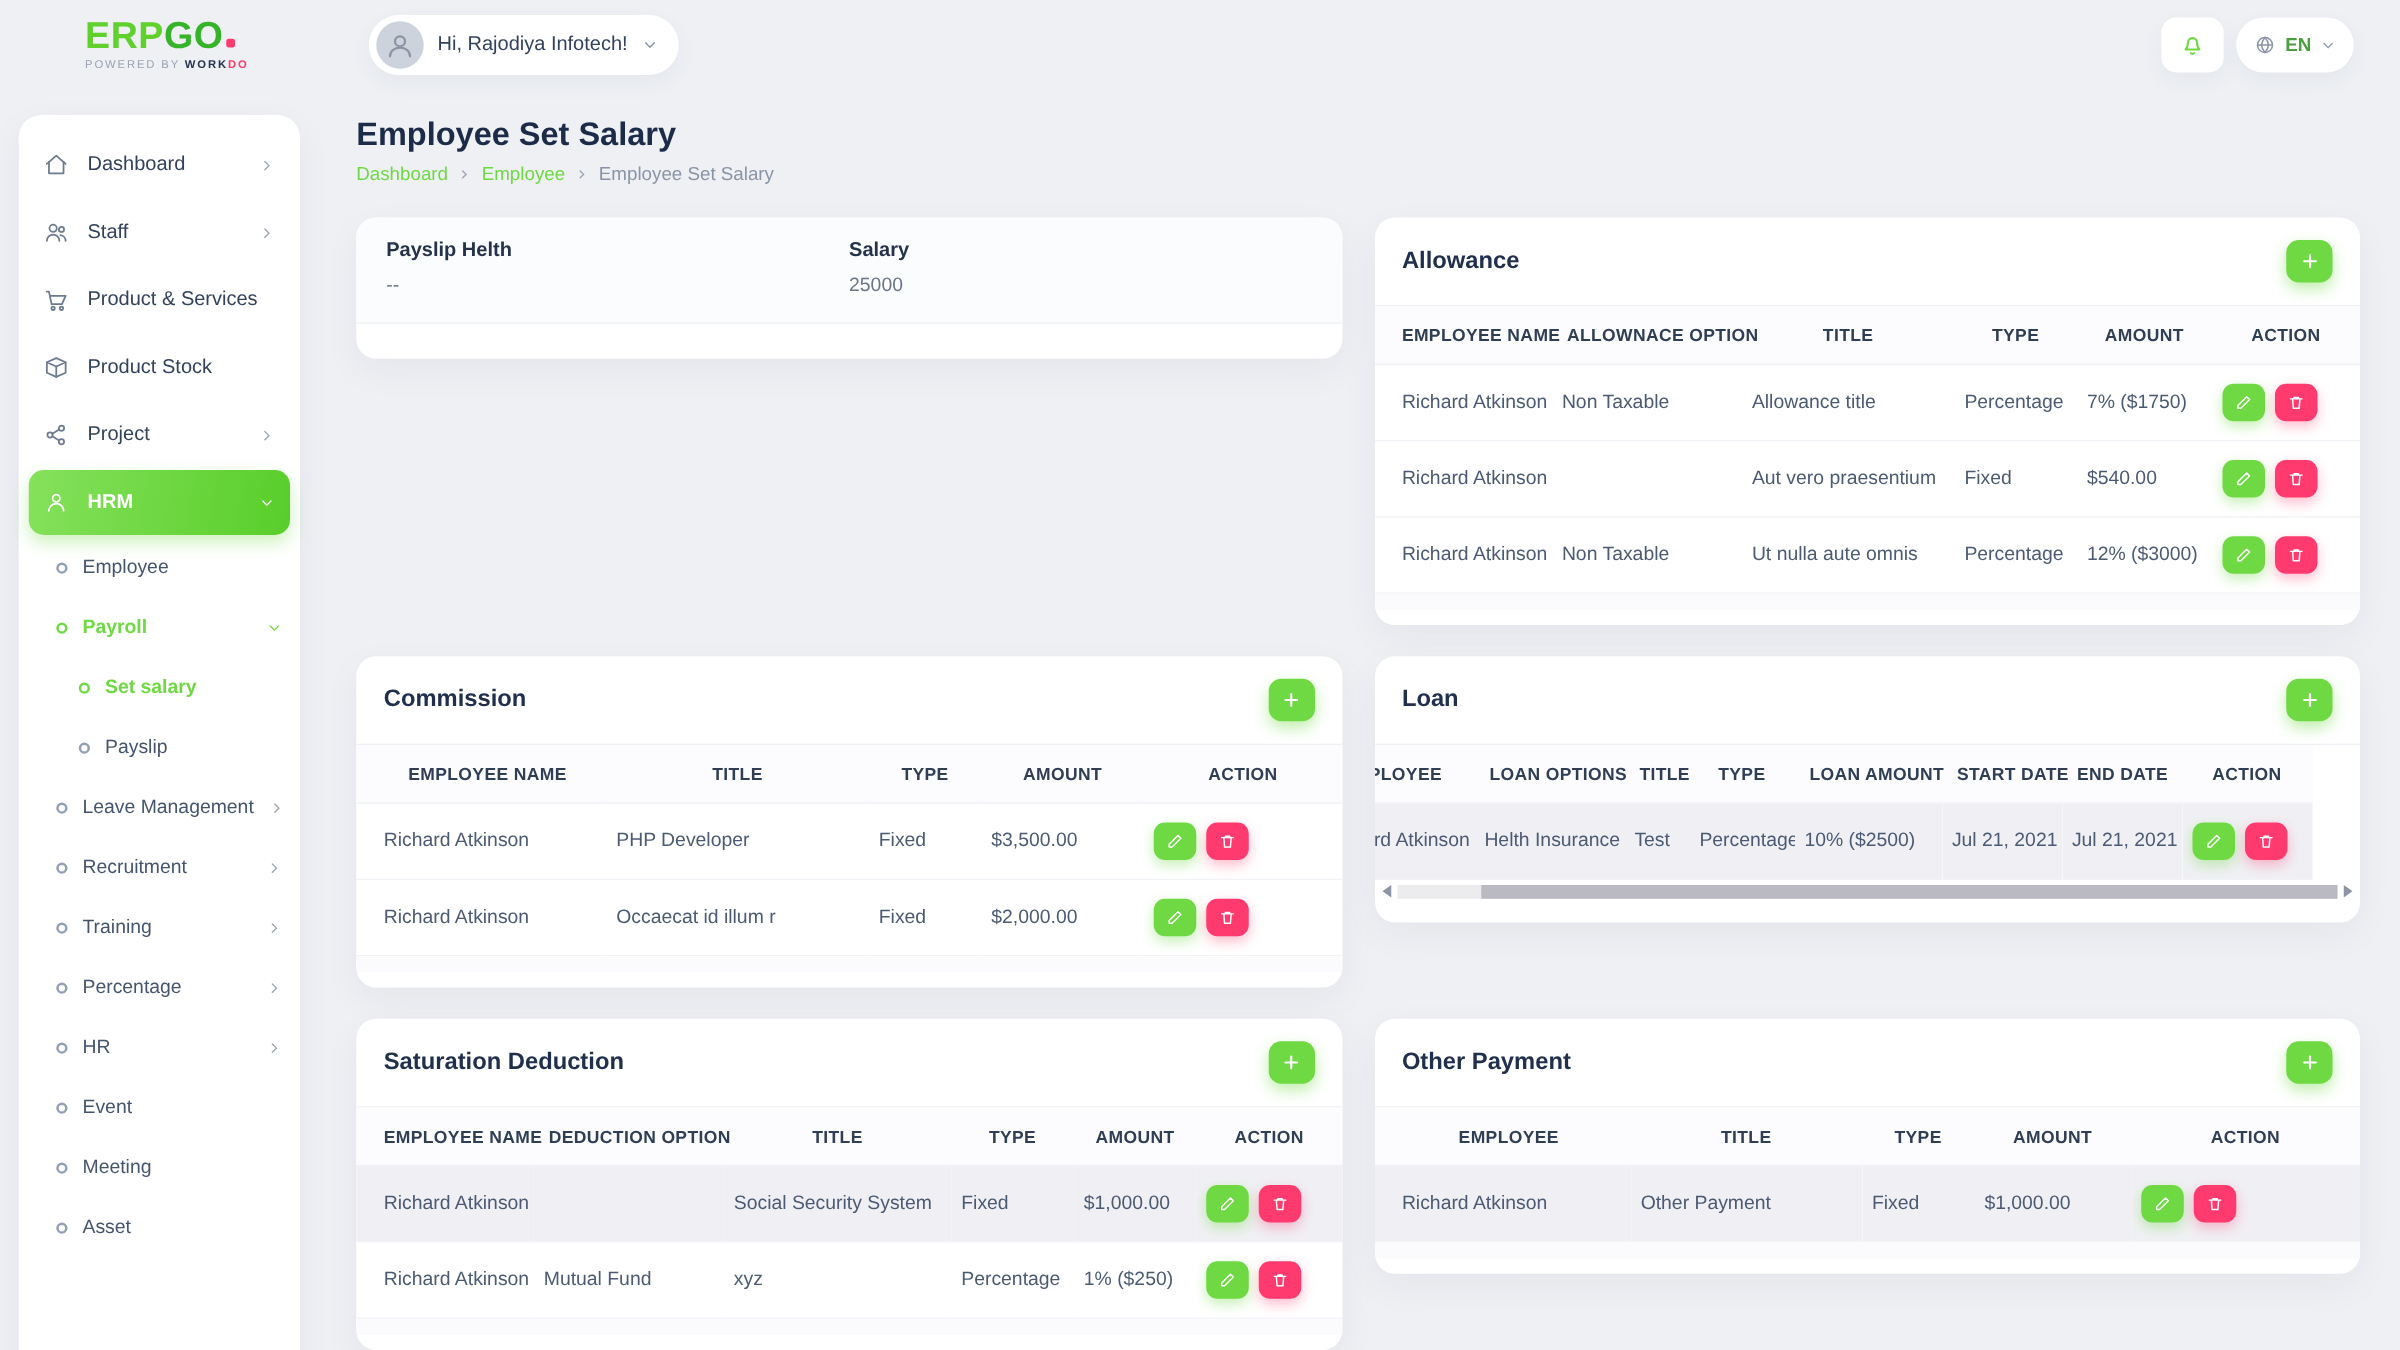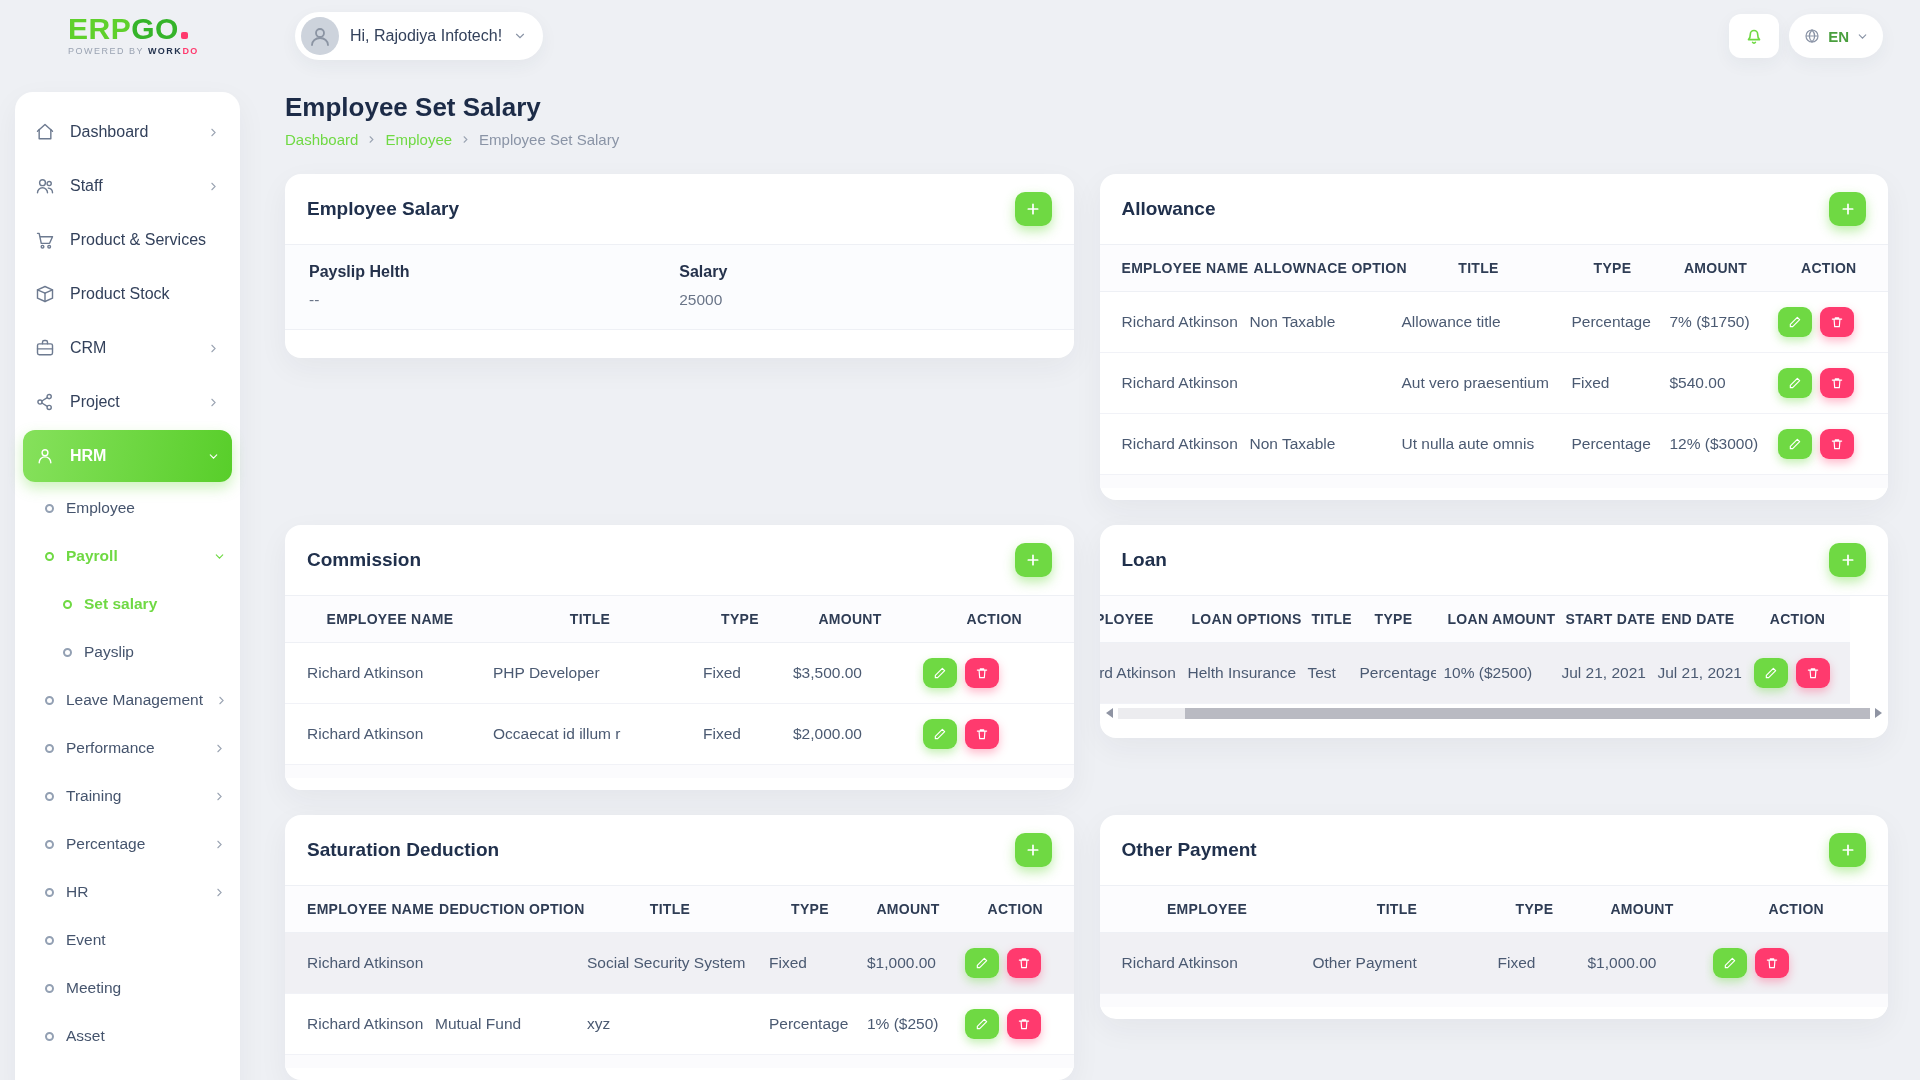--- a/index.html
+++ b/index.html
@@ -207,35 +207,20 @@
           <path d="M3 7l9-4 9 4-9 4-9-4z"></path>
           <path d="M3 7v10l9 4 9-4V7"></path>
           <path d="M12 11v10"></path>
         </svg>
       </span>
     <span class="nav-label">Product Stock</span>
   </div>
   <div class="nav-item">
     <span class="nav-ic">
         <svg width="20" height="20" viewBox="0 0 24 24" fill="none" stroke="currentColor" stroke-width="1.7" stroke-linecap="round" stroke-linejoin="round">
-          <rect x="3" y="7" width="18" height="13" rx="2"></rect>
-          <path d="M9 7V5a2 2 0 012-2h2a2 2 0 012 2v2"></path>
-          <path d="M3 13h18"></path>
-        </svg>
-      </span>
-    <span class="nav-label">CRM</span>
-    <span class="nav-chev">
-        <svg width="13" height="13" viewBox="0 0 24 24" fill="none" stroke="currentColor" stroke-width="2" stroke-linecap="round">
-          <path d="M9 6l6 6-6 6"></path>
-        </svg>
-      </span>
-  </div>
-  <div class="nav-item">
-    <span class="nav-ic">
-        <svg width="20" height="20" viewBox="0 0 24 24" fill="none" stroke="currentColor" stroke-width="1.7" stroke-linecap="round" stroke-linejoin="round">
           <circle cx="6" cy="12" r="2.5"></circle>
           <circle cx="17" cy="5.5" r="2.5"></circle>
           <circle cx="17" cy="18.5" r="2.5"></circle>
           <path d="M8.3 10.8l6.4-4M8.3 13.2l6.4 4"></path>
         </svg>
       </span>
     <span class="nav-label">Project</span>
     <span class="nav-chev">
         <svg width="13" height="13" viewBox="0 0 24 24" fill="none" stroke="currentColor" stroke-width="2" stroke-linecap="round">
           <path d="M9 6l6 6-6 6"></path>
@@ -282,21 +267,21 @@
     <span class="bullet"></span>
     <span class="sub-label">Leave Management</span>
     <span class="nav-chev">
         <svg width="13" height="13" viewBox="0 0 24 24" fill="none" stroke="currentColor" stroke-width="2" stroke-linecap="round">
           <path d="M9 6l6 6-6 6"></path>
         </svg>
       </span>
   </div>
   <div class="sub-item">
     <span class="bullet"></span>
-    <span class="sub-label">Performance</span>
+    <span class="sub-label">Recruitment</span>
     <span class="nav-chev">
         <svg width="13" height="13" viewBox="0 0 24 24" fill="none" stroke="currentColor" stroke-width="2" stroke-linecap="round">
           <path d="M9 6l6 6-6 6"></path>
         </svg>
       </span>
   </div>
   <div class="sub-item">
     <span class="bullet"></span>
     <span class="sub-label">Training</span>
     <span class="nav-chev">
@@ -351,30 +336,20 @@
         <svg width="11" height="11" viewBox="0 0 24 24" fill="none" stroke="currentColor" stroke-width="2.4" stroke-linecap="round">
           <path d="M9 6l6 6-6 6"></path>
         </svg>
       </span>
     <span class="bc-cur">Employee Set Salary</span>
   </div>
 
   <div class="grid">
 
     <section class="card">
-      <div class="card-head">
-        <span class="card-title">Employee Salary</span>
-        <button class="btn-plus">
-            <span>
-              <svg width="16" height="16" viewBox="0 0 24 24" fill="none" stroke="currentColor" stroke-width="2.6" stroke-linecap="round">
-                <path d="M12 5v14M5 12h14"></path>
-              </svg>
-            </span>
-          </button>
-      </div>
       <div class="salary-band">
         <div>
           <div class="sal-label">Payslip Helth</div>
           <div class="sal-value">--</div>
         </div>
         <div>
           <div class="sal-label">Salary</div>
           <div class="sal-value">25000</div>
         </div>
       </div>

